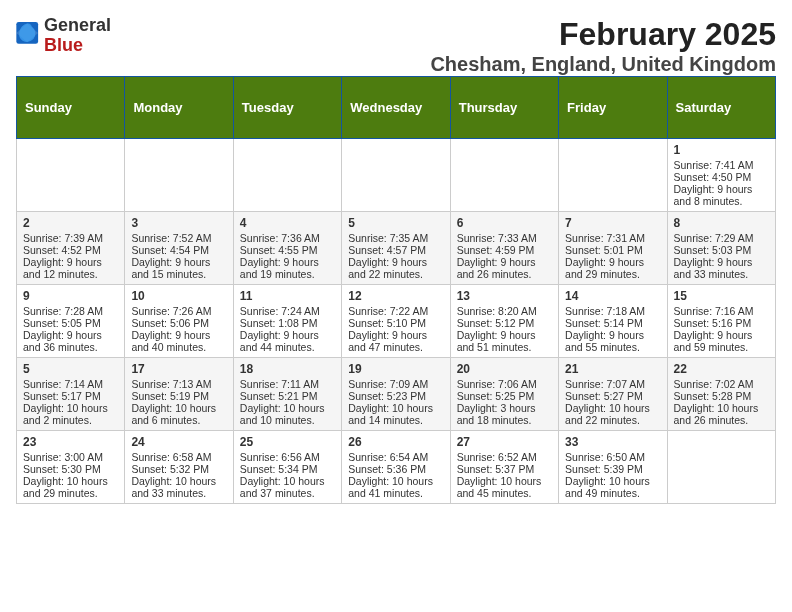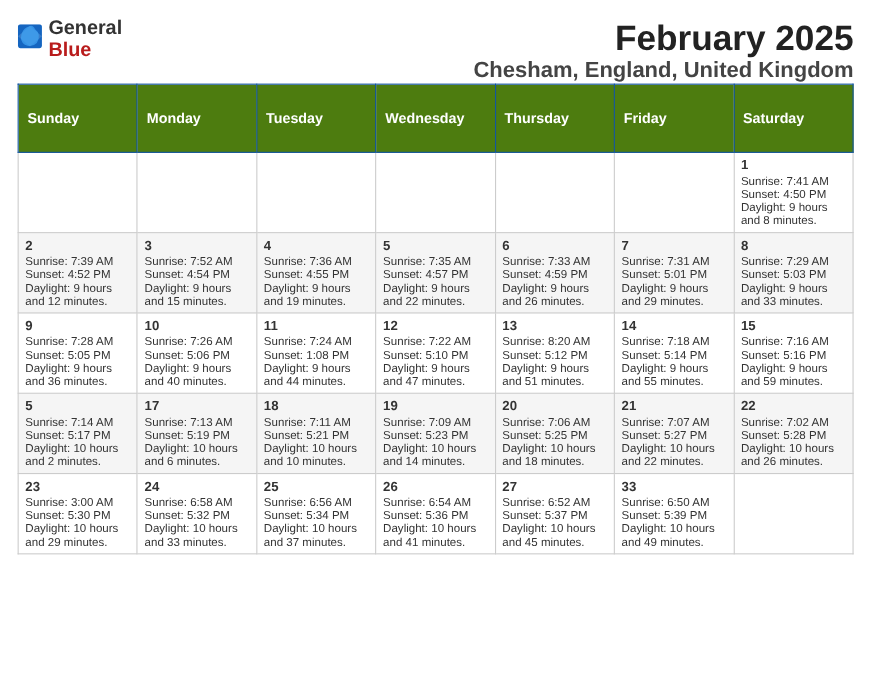--- a/index.html
+++ b/index.html
@@ -238,21 +238,21 @@
         <td>
           <span class="day-num">19</span>
           <div>Sunrise: 7:09 AM</div>
           <div>Sunset: 5:23 PM</div>
           <div>Daylight: 10 hours and 14 minutes.</div>
         </td>
         <td>
           <span class="day-num">20</span>
           <div>Sunrise: 7:06 AM</div>
           <div>Sunset: 5:25 PM</div>
-          <div>Daylight: 10 hours and 18 minutes.</div>
+          <div>Daylight: 3 hours and 18 minutes.</div>
         </td>
         <td>
           <span class="day-num">21</span>
           <div>Sunrise: 7:07 AM</div>
           <div>Sunset: 5:27 PM</div>
           <div>Daylight: 10 hours and 22 minutes.</div>
         </td>
         <td>
           <span class="day-num">22</span>
           <div>Sunrise: 7:02 AM</div>

